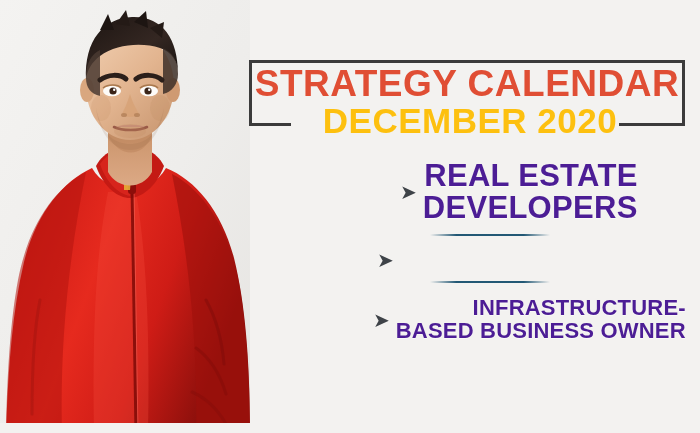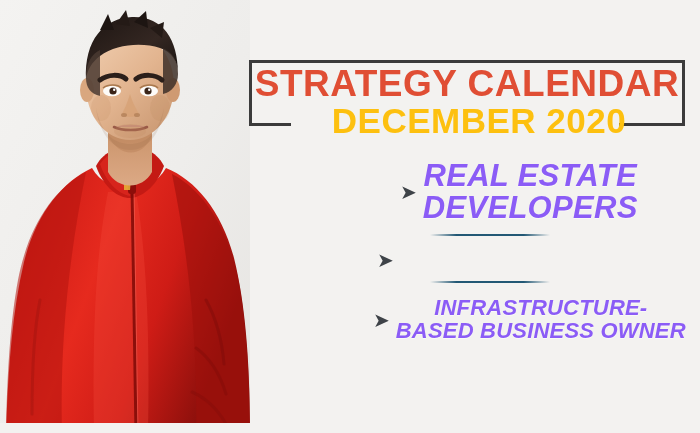--- a/index.html
+++ b/index.html
@@ -51,21 +51,21 @@
     font-size:37px;
     font-weight:bold;
     letter-spacing:0.5px;
     line-height:50px;
     color:#e04e34;
     font-family:"Liberation Sans", sans-serif;
     white-space:nowrap;
   }
   .title-sub {
     position:absolute;
-    left:12px; top:39px;
+    left:3px; top:39px;
     width:436px;
     text-align:center;
     font-size:35px;
     font-weight:bold;
     letter-spacing:0.5px;
     line-height:44px;
     color:#fdc00f;
     font-family:"Liberation Sans", sans-serif;
     white-space:nowrap;
   }
@@ -88,29 +88,28 @@
     flex:0 0 auto;
     color:#3e4348;
     font-size:20px;
     line-height:1;
     margin-right:6px;
     user-select:none;
   }
 
   .aud-label {
     flex:0 0 auto;
-    color:#8b5cf6;
+    color:#4c1d95;
     font-weight:bold;
     text-transform:uppercase;
     letter-spacing:0.3px;
     line-height:1.02;
-    text-align:center;
+    text-align:right;
     white-space:pre-line;
     text-shadow:0 1px 0 rgba(255,255,255,0.55);
-    font-style:italic;
   }
 
   
   .item-1 { padding-left:45px; }
   .item-1 .aud-label { font-size:31px; }
 
   
   .item-2 { padding-left:22px; margin-top:14px; }
   .item-2 .aud-label { font-size:31px; }
 

